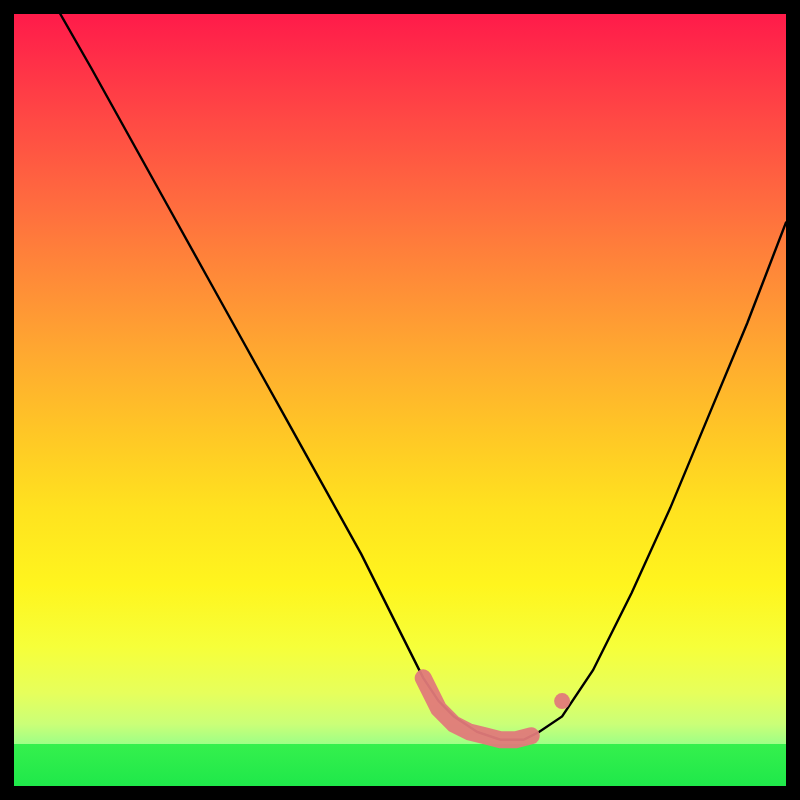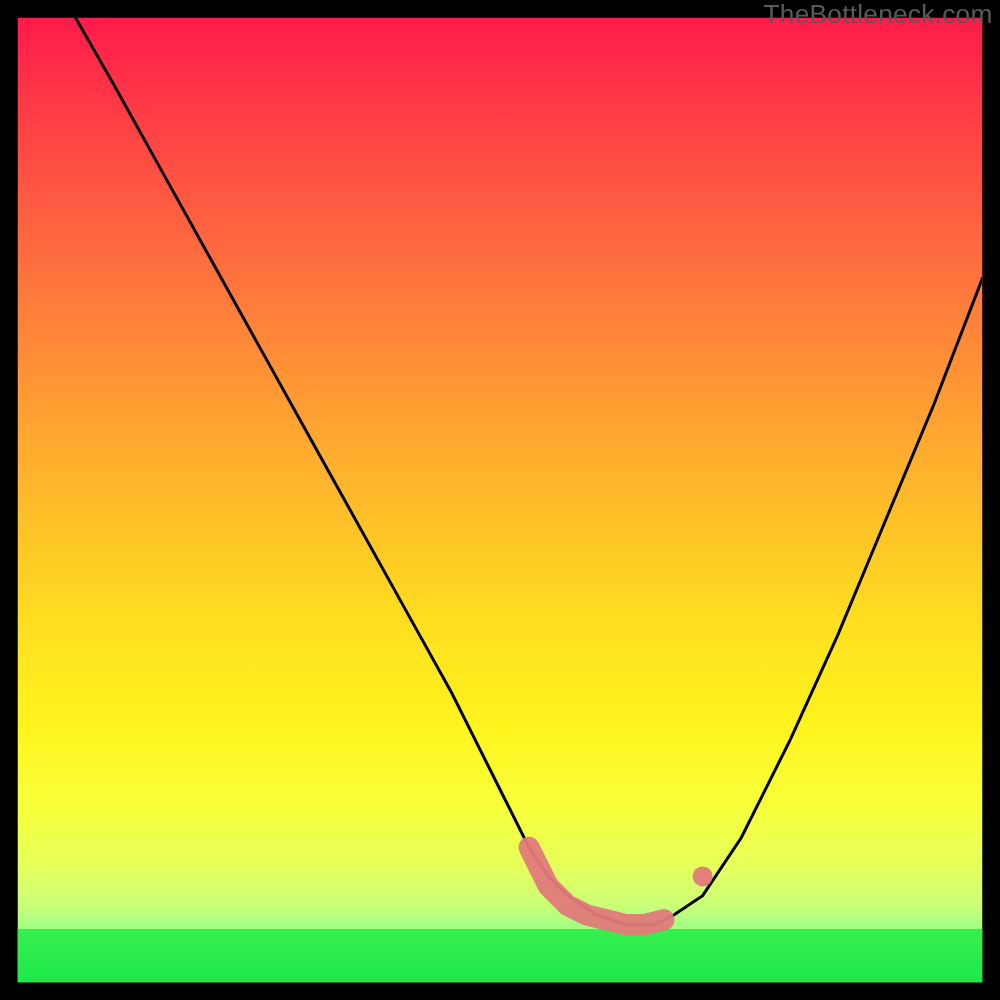--- a/index.html
+++ b/index.html
@@ -78,14 +78,13 @@
     <svg class="curve" viewBox="0 0 772 772" preserveAspectRatio="none">
 
       <path fill="none" stroke="#000" stroke-width="2.4" stroke-linecap="round" d="M46.3 0.0 L77.2 54.0 L115.8 123.5 L154.4 193.0 L193.0 262.5 L231.6 332.0 L270.2 401.4 L308.8 470.9 L347.4 540.4 L386.0 617.6 L409.2 663.9 L424.6 687.1 L440.0 702.5 L463.2 718.0 L486.4 725.7 L509.5 725.7 L525.0 718.0 L548.1 702.5 L579.0 656.2 L617.6 579.0 L656.2 494.1 L694.8 401.4 L733.4 308.8 L772.0 208.4 " id="curve-path"></path>
 
       <path fill="none" stroke="#e07a7a" stroke-width="17" stroke-linecap="round" d="M409.2 663.9 L424.6 694.8 L440.0 710.2 L455.5 718.0 L470.9 721.8 L486.4 725.7 L501.8 725.7 L517.2 721.8 " id="highlight-path" opacity="0.95"></path>
 
       <circle fill="#e07a7a" r="8" id="highlight-dot" opacity="0.95" cx="548.1" cy="687.1"></circle>
     </svg>
   </div>
 
-  <div class="watermark">TheBottleneck.com</div>
 </div>
 
 </body></html>

